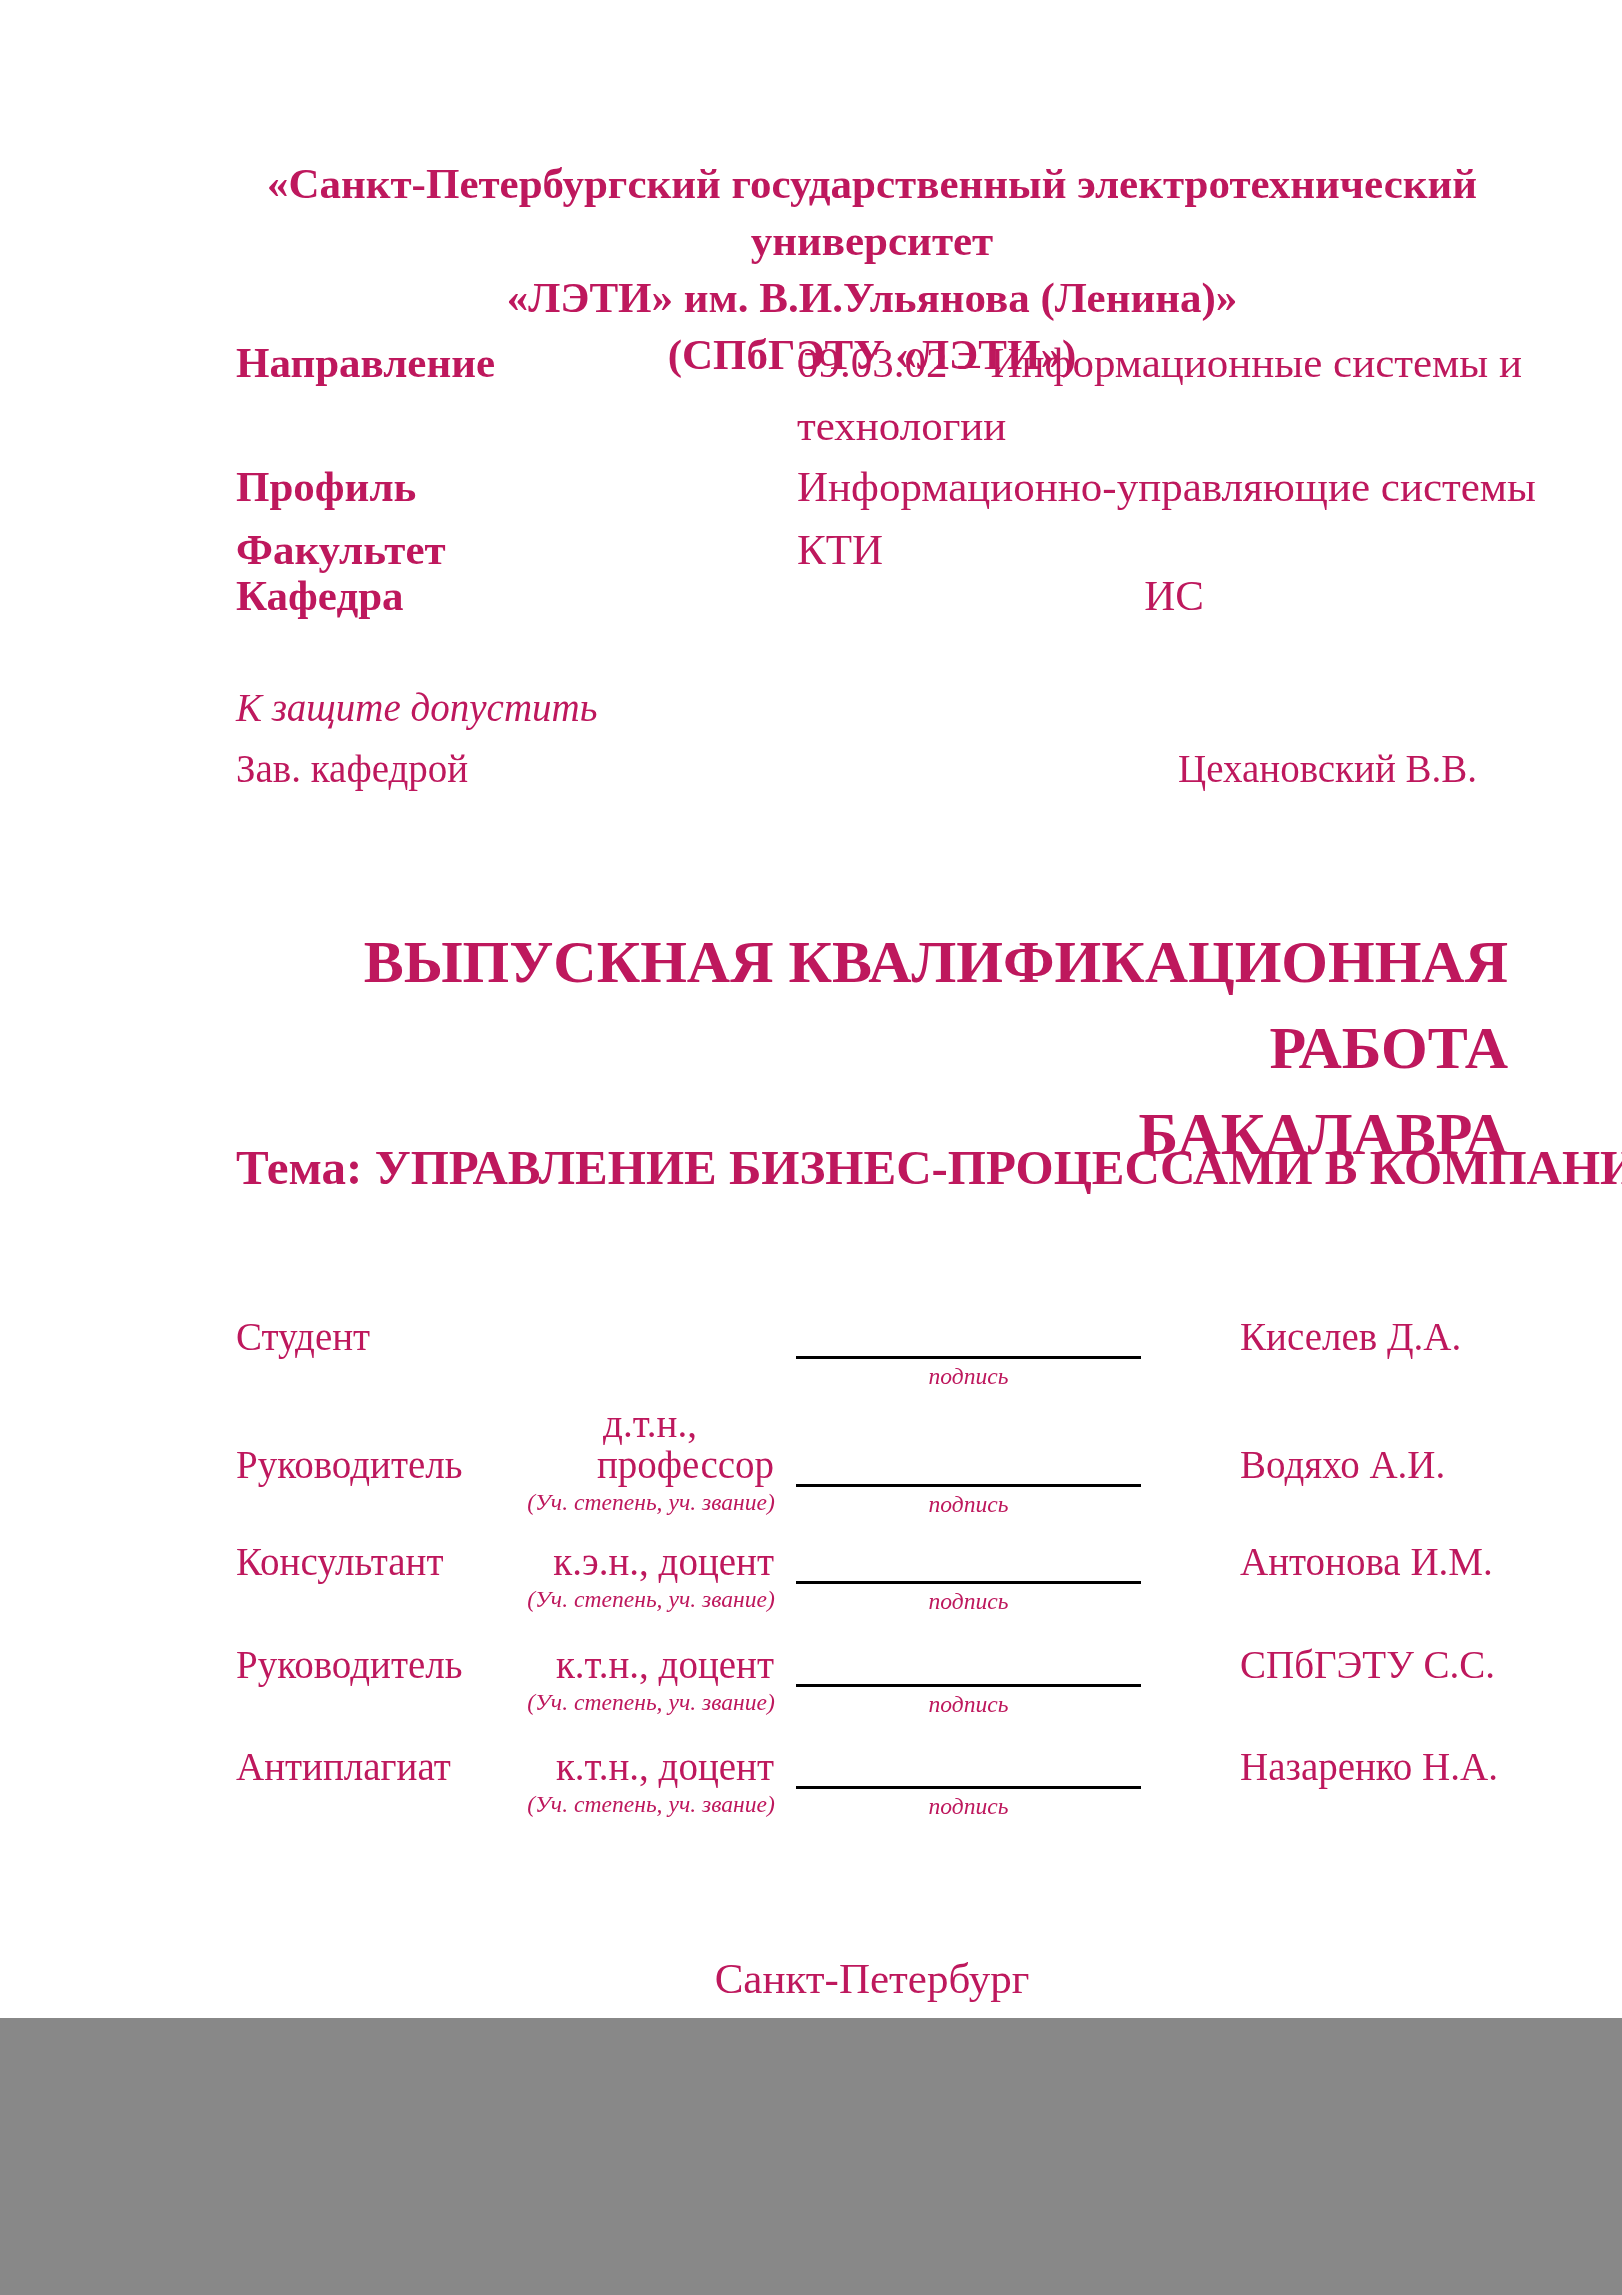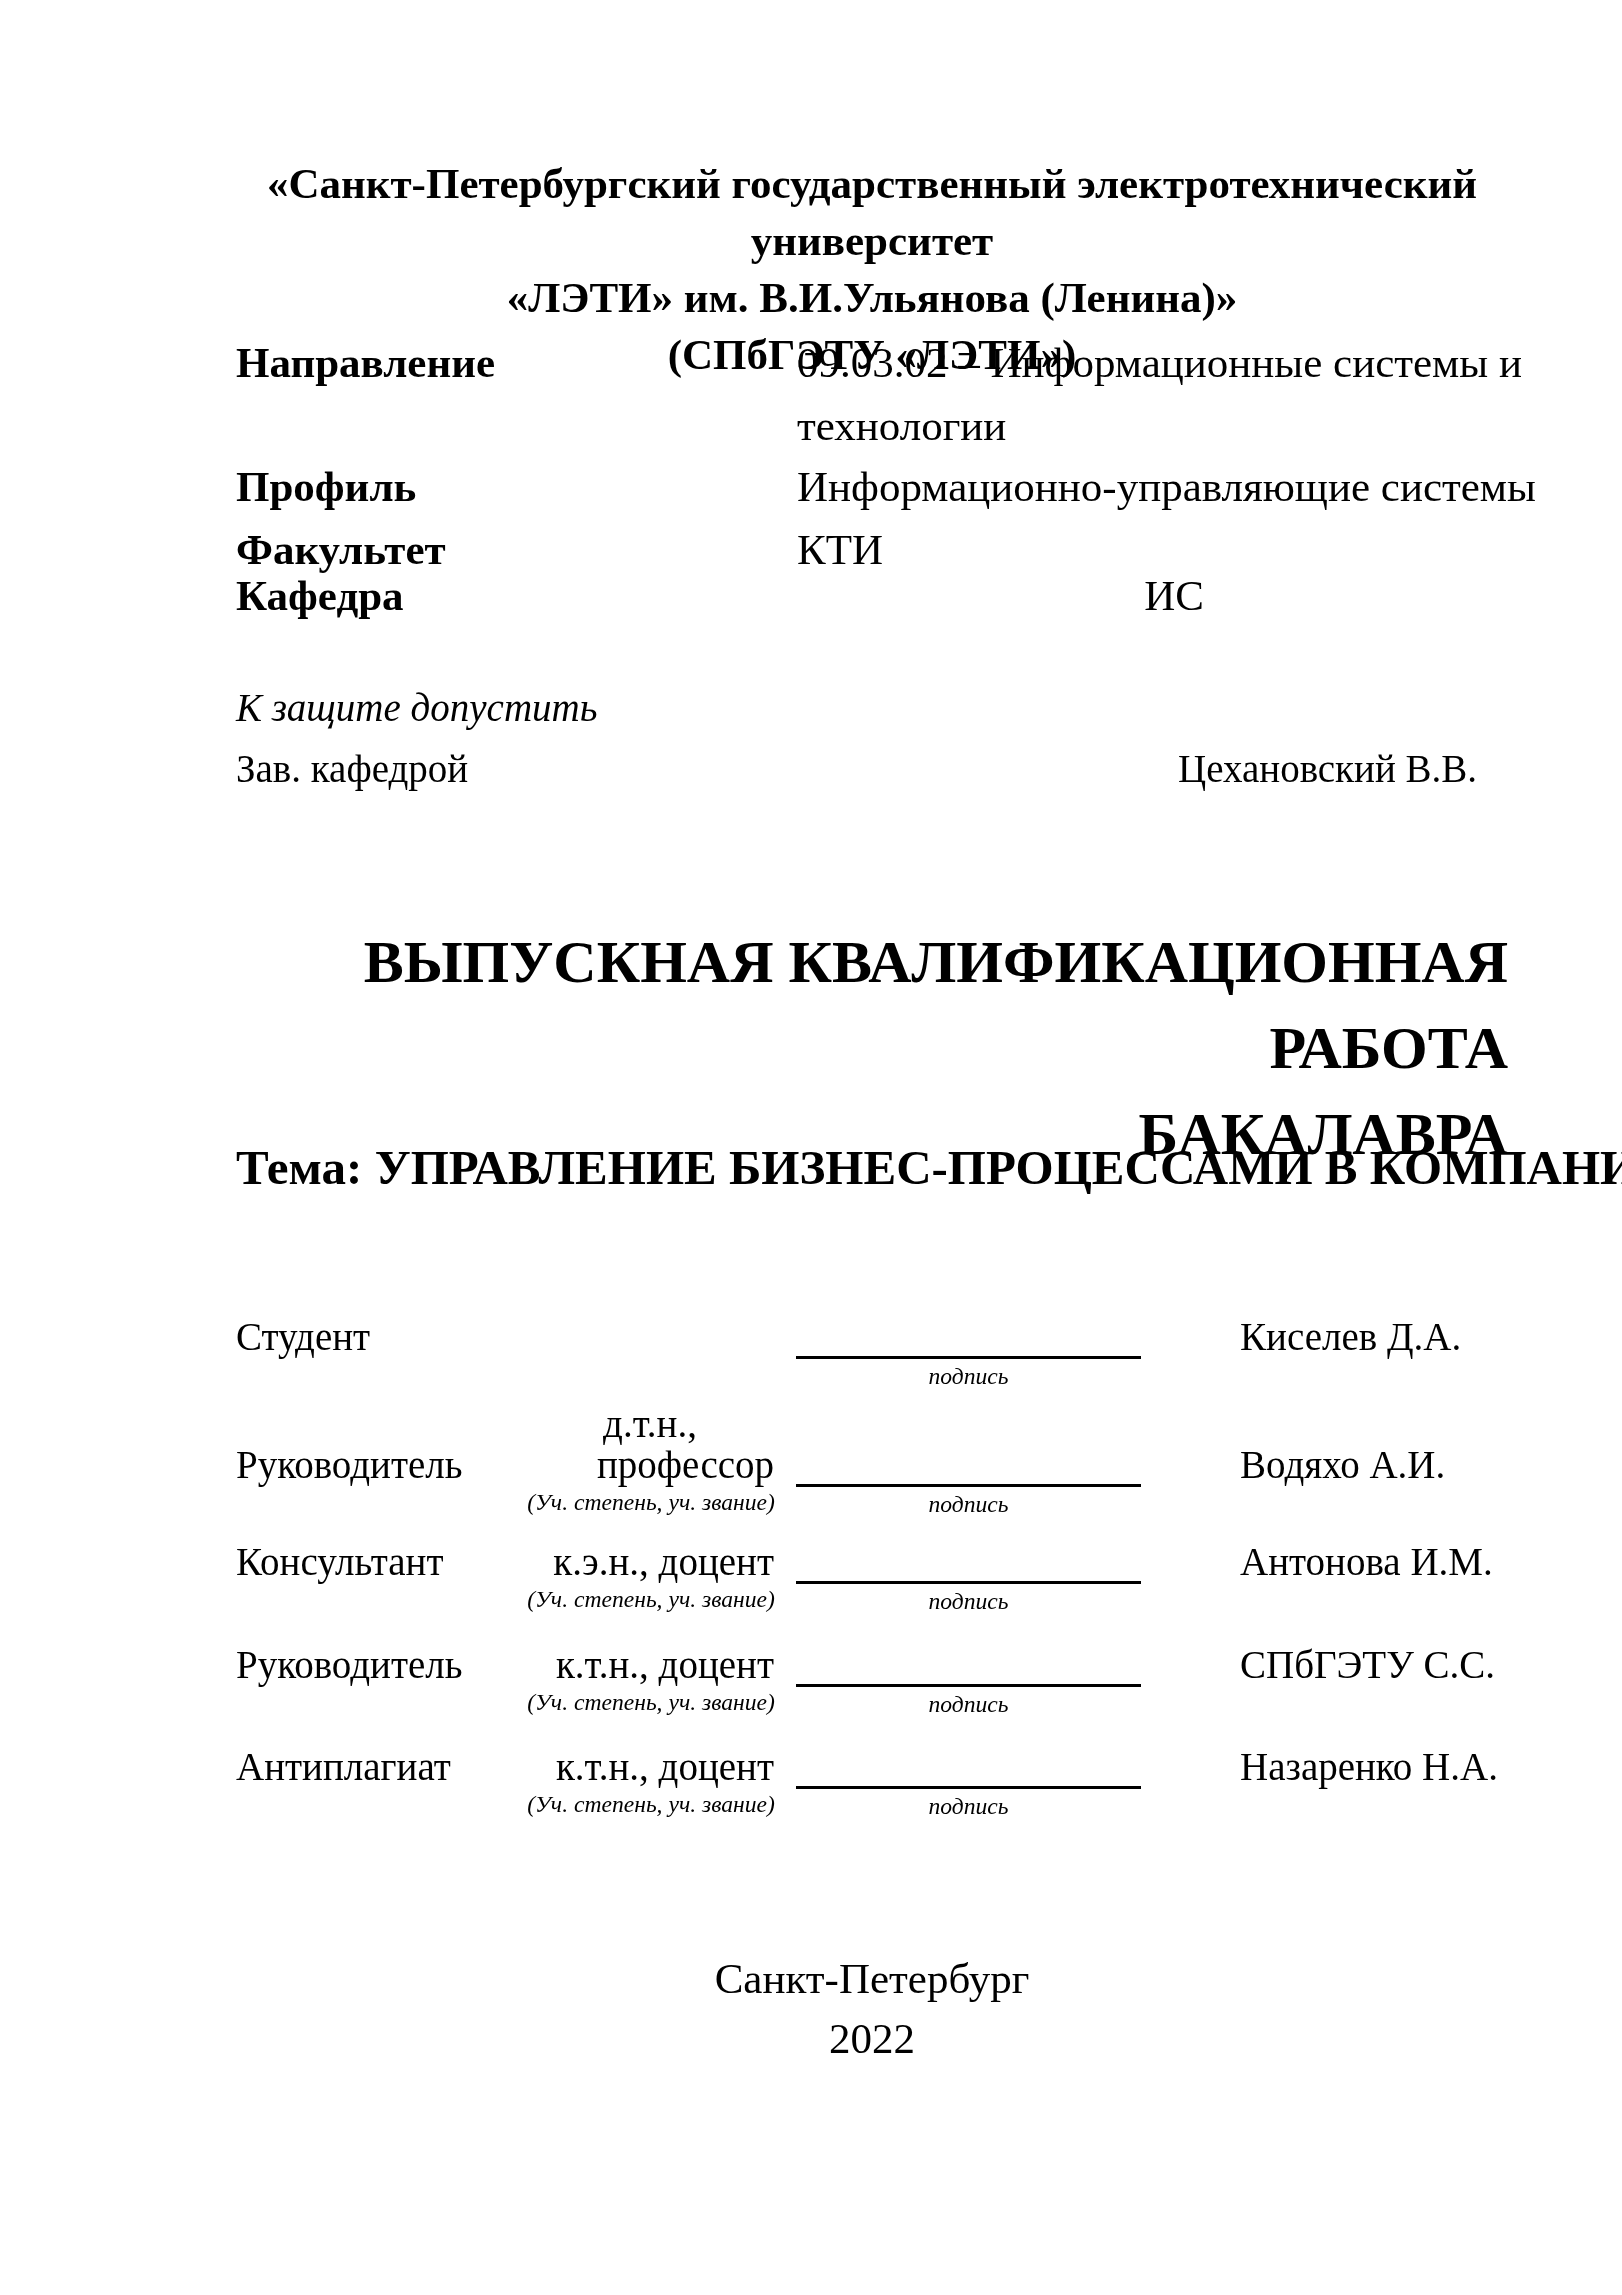--- a/index.html
+++ b/index.html
@@ -1,21 +1,21 @@
 <!DOCTYPE html>
 <html lang="ru" style="font-size:12.6px"><head>
 <meta charset="utf-8">
 <style>
   html,body { margin:0; padding:0; background:#888; }
   #page {
     position: relative;
     width: 1623px;
-    height: 2295px;
+    height: 2018px;
     background: #ffffff;
-    color: #000000;
+    color: #be185d;
     font-family: "Liberation Serif", "DejaVu Serif", serif;
     overflow: hidden;
   }
   #content {
     position: absolute;
     left: 236px;
     top: 0;
     width: 1272px;
     height: 100%;
   }

